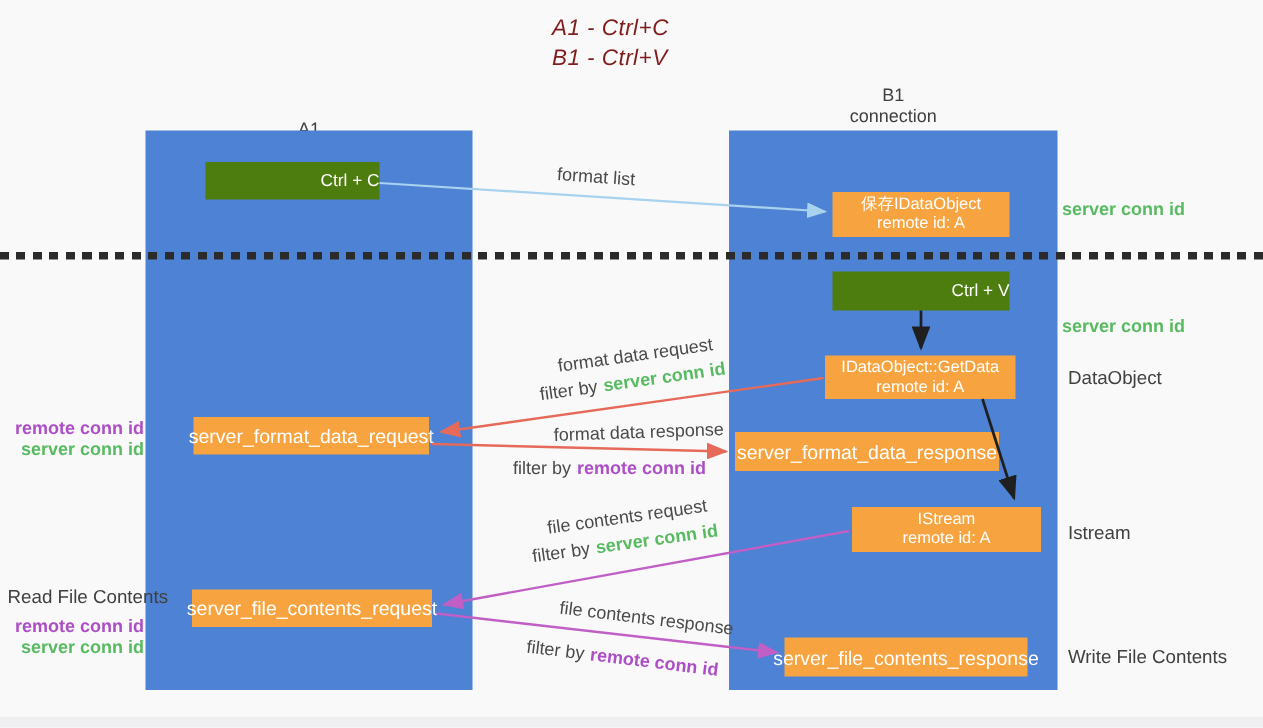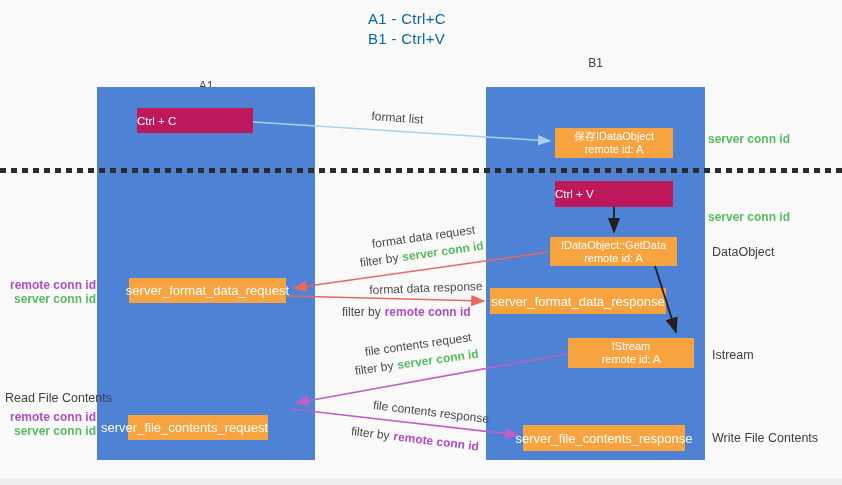--- a/index.html
+++ b/index.html
@@ -4,34 +4,34 @@
 <style>
   html,body{margin:0;padding:0;}
   body{
     width:842px;height:485px;position:relative;overflow:hidden;
     background:#f9f9f9;
     font-family:"Liberation Sans","DejaVu Sans",sans-serif;
     color:#3f3f3f;
   }
   .abs{position:absolute;}
   
-  .title{left:368px;top:9px;font-size:15px;line-height:20px;color:#0369a1;letter-spacing:.3px;}
+  .title{left:368px;top:9px;font-size:15px;line-height:20px;color:#7f1d1d;letter-spacing:.3px;font-style:italic;}
   
   .lane-hdr{font-size:12px;line-height:14px;text-align:center;color:#3f3f3f;}
   
   .lane{background:#4d82d4;z-index:1;}
   
   .divider{
     left:0;top:168px;width:842px;height:5px;z-index:2;
     background:repeating-linear-gradient(90deg,#2b2b2b 0 6px,transparent 6px 11px);
   }
   
   .btn{
-    background:#be185d;color:#fff;font-size:11.5px;z-index:3;
-    display:flex;align-items:center;justify-content:flex-start;
+    background:#4d7c0f;color:#fff;font-size:11.5px;z-index:3;
+    display:flex;align-items:center;justify-content:flex-end;
   }
   
   .obox{
     background:#f7a440;color:#fff;z-index:3;text-align:center;
     display:flex;flex-direction:column;align-items:center;justify-content:center;
     font-size:11px;line-height:13px;
   }
   .obox.one{font-size:13px;}
   
   svg.arrows{left:0;top:0;z-index:4;pointer-events:none;}
@@ -54,20 +54,21 @@
 <div class="abs title">
   <div>A1 - Ctrl+C</div>
   <div>B1 - Ctrl+V</div>
 </div>
 
 <div class="abs lane-hdr" style="left:97px;top:56px;width:218px;margin-top:23px;">
   <div>A1</div>
 </div>
 <div class="abs lane-hdr" style="left:486px;top:56px;width:219px;">
   <div>B1</div>
+  <div>connection</div>
 </div>
 
 <div class="abs lane" style="left:97px;top:87px;width:218px;height:373px;"></div>
 <div class="abs lane" style="left:486px;top:87px;width:219px;height:373px;"></div>
 
 <div class="abs divider"></div>
 
 <div class="abs btn" style="left:137px;top:108px;width:116px;height:25px;">
   <span>Ctrl + C</span>
 </div>
@@ -86,21 +87,21 @@
 <div class="abs obox" style="left:568px;top:338px;width:126px;height:30px;">
   <div>IStream</div>
   <div>remote id: A</div>
 </div>
 <div class="abs obox one" style="left:129px;top:278px;width:157px;height:25px;">
   <div>server_format_data_request</div>
 </div>
 <div class="abs obox one" style="left:490px;top:288px;width:176px;height:26px;">
   <div>server_format_data_response</div>
 </div>
-<div class="abs obox one" style="left:128px;top:415px;width:140px;height:25px;align-items:flex-end;">
+<div class="abs obox one" style="left:128px;top:393px;width:160px;height:25px;">
   <div>server_file_contents_request</div>
 </div>
 <div class="abs obox one" style="left:523px;top:425px;width:162px;height:26px;">
   <div>server_file_contents_response</div>
 </div>
 
 <svg class="abs arrows" width="842" height="485" viewBox="0 0 842 485">
   <defs>
     <marker id="mBlue" markerWidth="9" markerHeight="7" refX="8" refY="3.5" orient="auto">
         <path d="M0,0 L9,3.5 L0,7 z" fill="#a8d2ee"></path>

